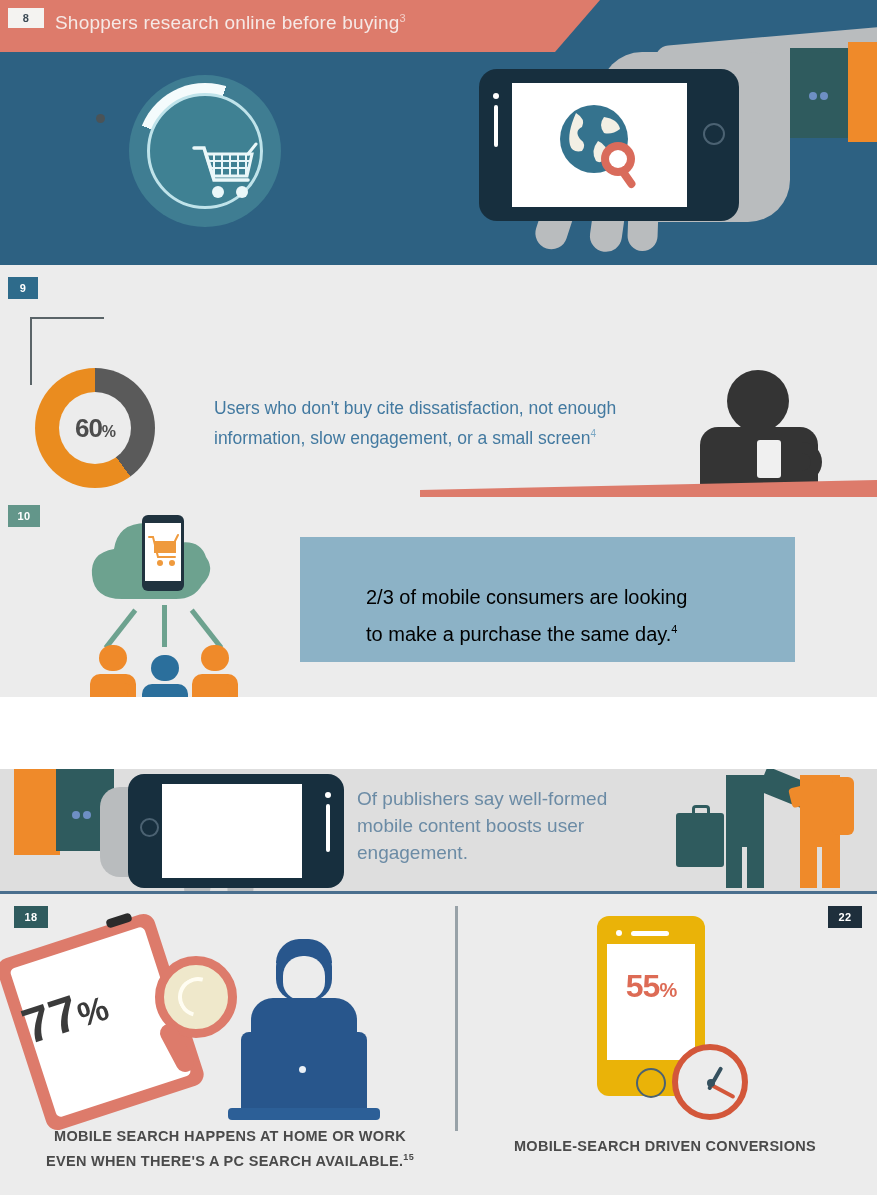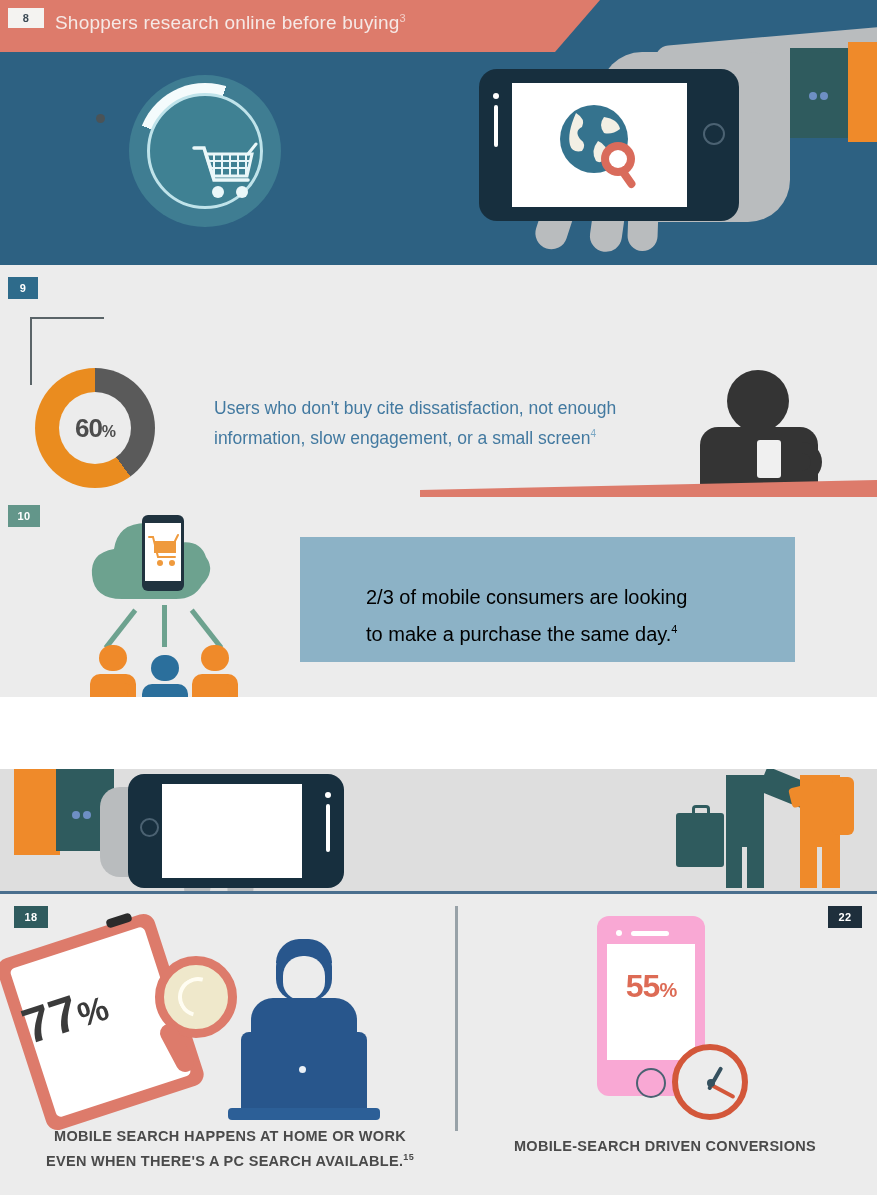--- a/index.html
+++ b/index.html
@@ -171,21 +171,21 @@
                     border-radius:22px 22px 0 0;}
   .laptop-screen{position:absolute;left:241px;top:138px;width:126px;height:78px;background:#28568c;
                  border-radius:8px 8px 0 0;}
   .laptop-dot{position:absolute;left:299px;top:172px;width:7px;height:7px;border-radius:50%;background:#eaf0f6;}
   .laptop-base{position:absolute;left:228px;top:214px;width:152px;height:12px;background:#2c5f97;border-radius:4px;}
   .caption{position:absolute;color:#4a4a4a;font-size:14.5px;font-weight:bold;line-height:21px;
            letter-spacing:.3px;text-align:center;}
   .caption sup{font-size:9px;}
   .cap21{left:20px;top:1126px;width:420px;}
   .cap22{left:470px;top:1136px;width:390px;}
-  .phone22{position:absolute;left:597px;top:22px;width:108px;height:180px;background:#f9a8d4;border-radius:12px;}
+  .phone22{position:absolute;left:597px;top:22px;width:108px;height:180px;background:#eab308;border-radius:12px;}
   .phone22-screen{position:absolute;left:10px;top:28px;width:88px;height:116px;background:#ffffff;
                   display:flex;align-items:flex-start;justify-content:center;padding-top:26px;box-sizing:border-box;}
   .pct55{color:#dd6b55;font-size:32px;font-weight:bold;letter-spacing:-1px;line-height:1;}
   .pct55 span{font-size:20px;}
   .phone22-dot{position:absolute;left:19px;top:14px;width:6px;height:6px;border-radius:50%;background:#ffffff;}
   .phone22-bar{position:absolute;left:34px;top:15px;width:38px;height:5px;border-radius:3px;background:#ffffff;}
   .phone22-home{position:absolute;left:39px;top:152px;width:30px;height:30px;border-radius:50%;
                 border:2px solid #4b6272;box-sizing:border-box;}
   .clock{position:absolute;left:672px;top:150px;width:76px;height:76px;border-radius:50%;
          border:6px solid #d3573a;background:#ececec;box-sizing:border-box;}
@@ -329,20 +329,25 @@
     <div class="b71-f b71-f1"></div>
     <div class="b71-f b71-f2"></div>
     <div class="phone71">
       <div class="phone71-btn"></div>
       <div class="phone71-screen">
         <div class="pct71"><span style="font-size:47px;"></span><span></span></div>
       </div>
       <div class="phone71-dot"></div>
       <div class="phone71-speaker"></div>
     </div>
+    <div class="b71-text">
+      <div>Of publishers say well-formed</div>
+      <div>mobile content boosts user</div>
+      <div>engagement.</div>
+    </div>
     <div class="briefcase"></div>
     <div class="briefcase-handle"></div>
     <div class="fig-teal-arm"></div>
     <div class="fig-teal-body"></div>
     <div class="fig-teal-legs"></div>
     <div class="fig-teal-gap"></div>
     <div class="fig-or-arm2"></div>
     <div class="fig-or-body"></div>
     <div class="fig-or-legs"></div>
     <div class="fig-or-gap"></div>

